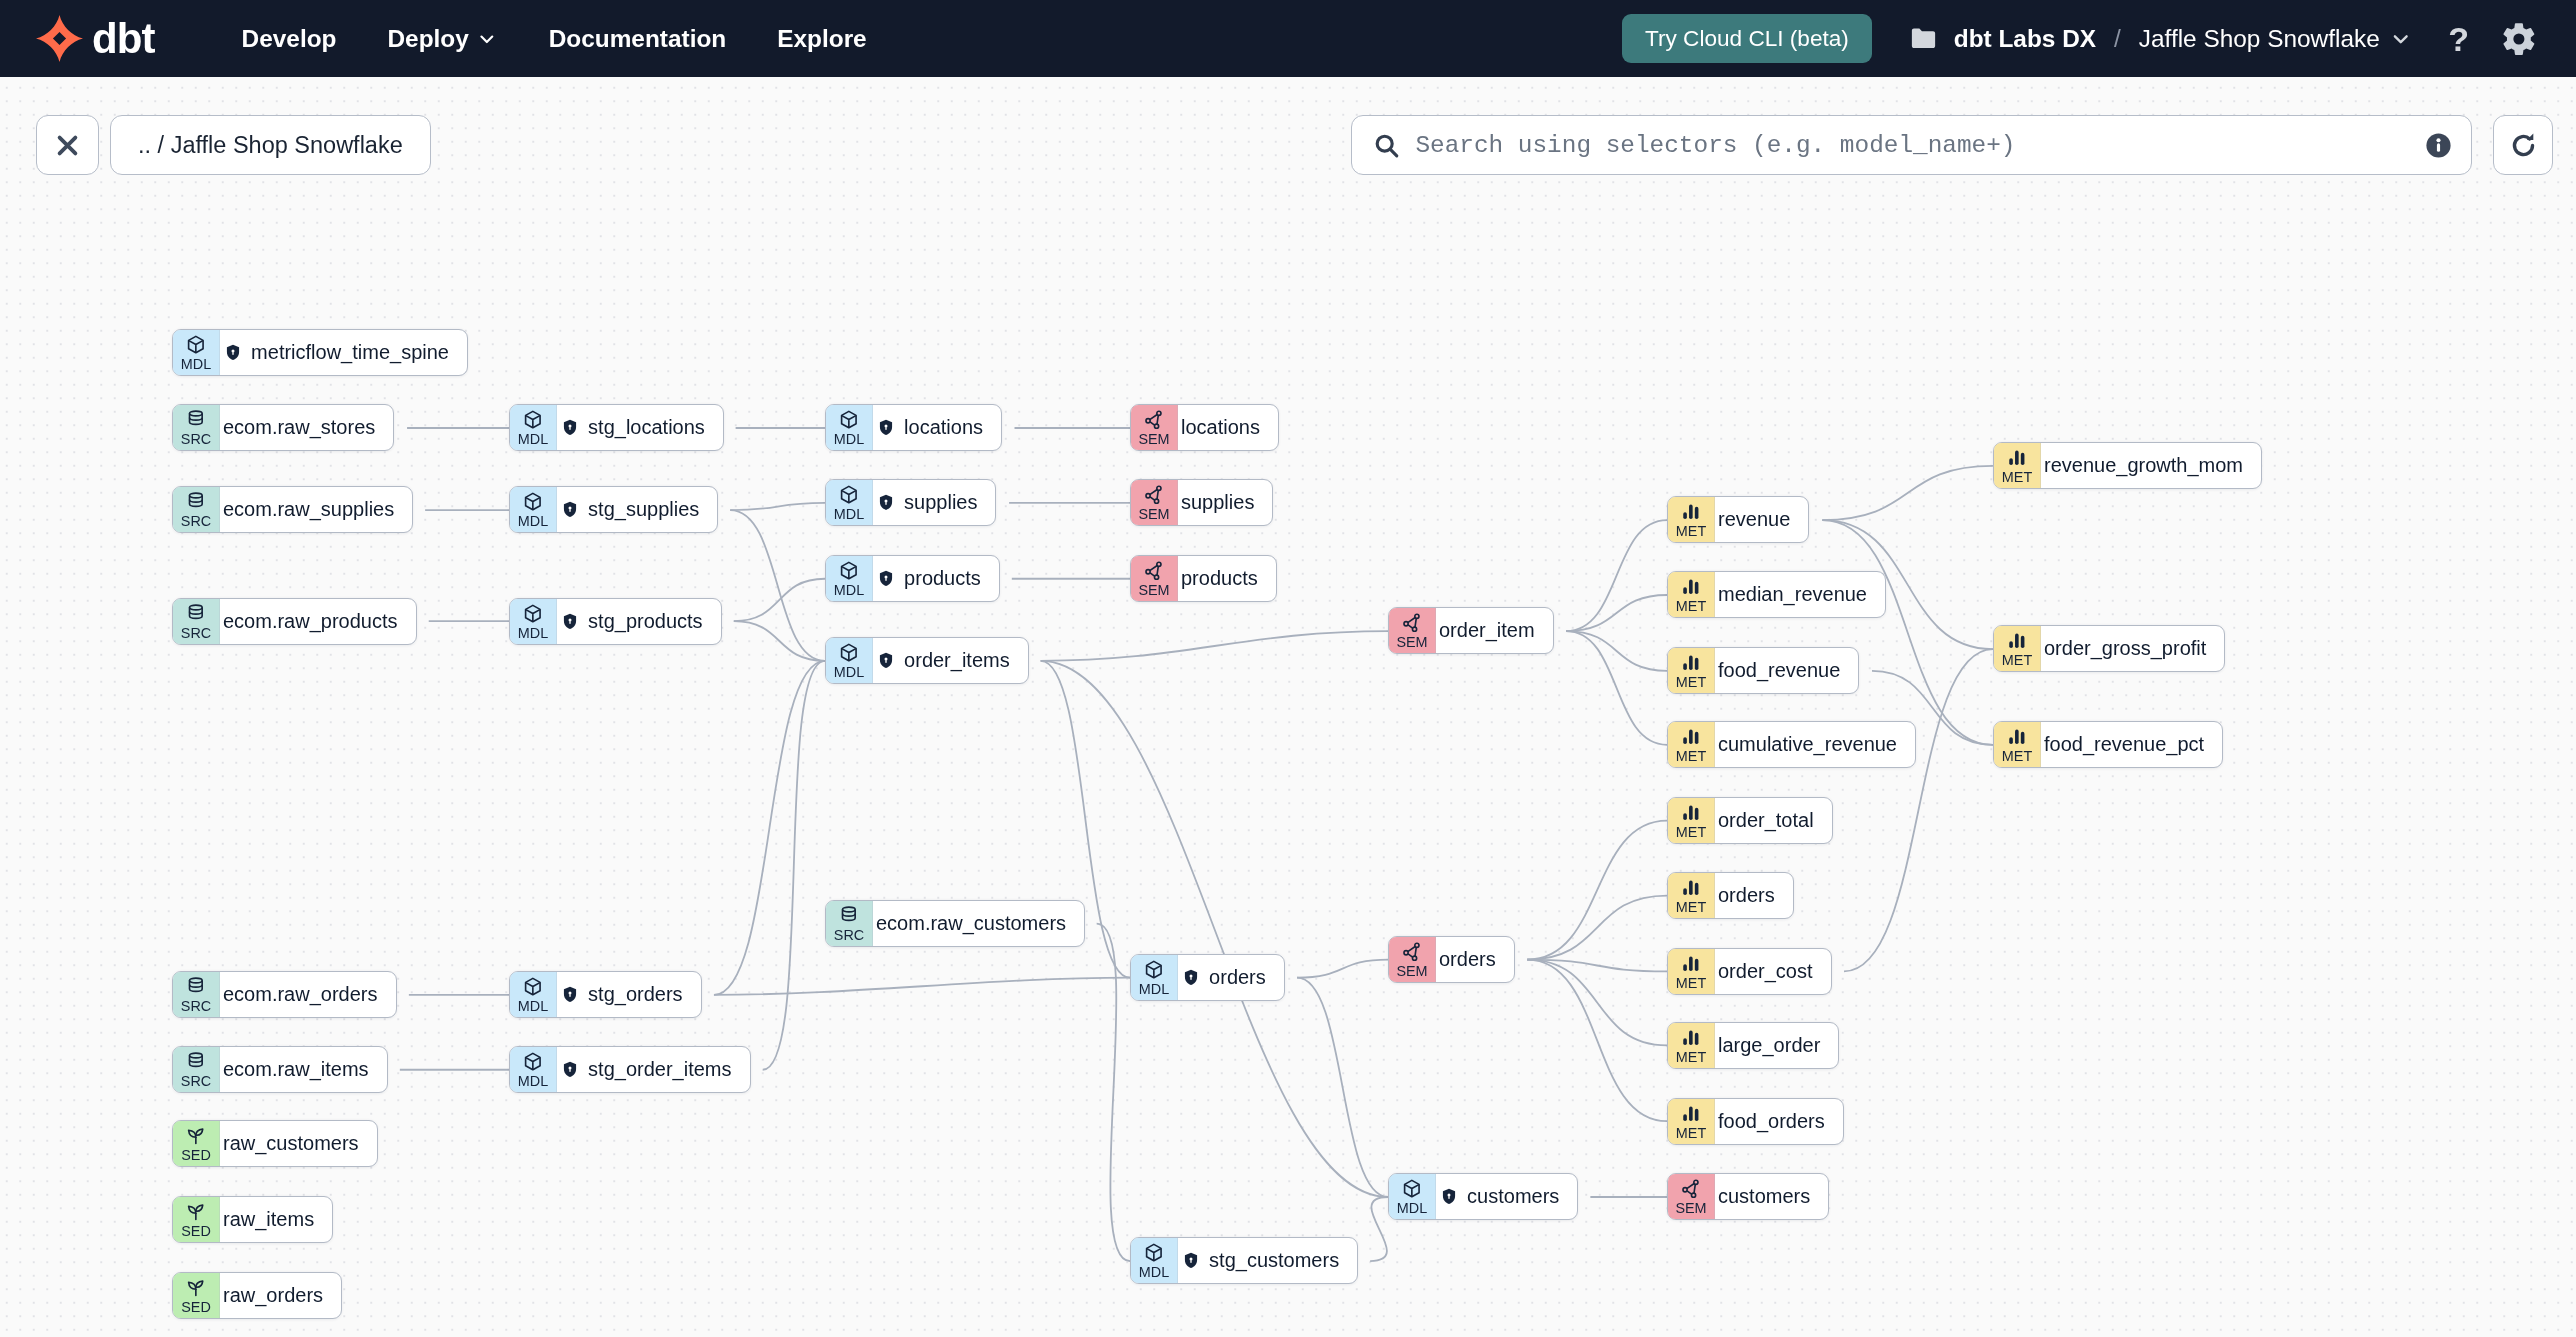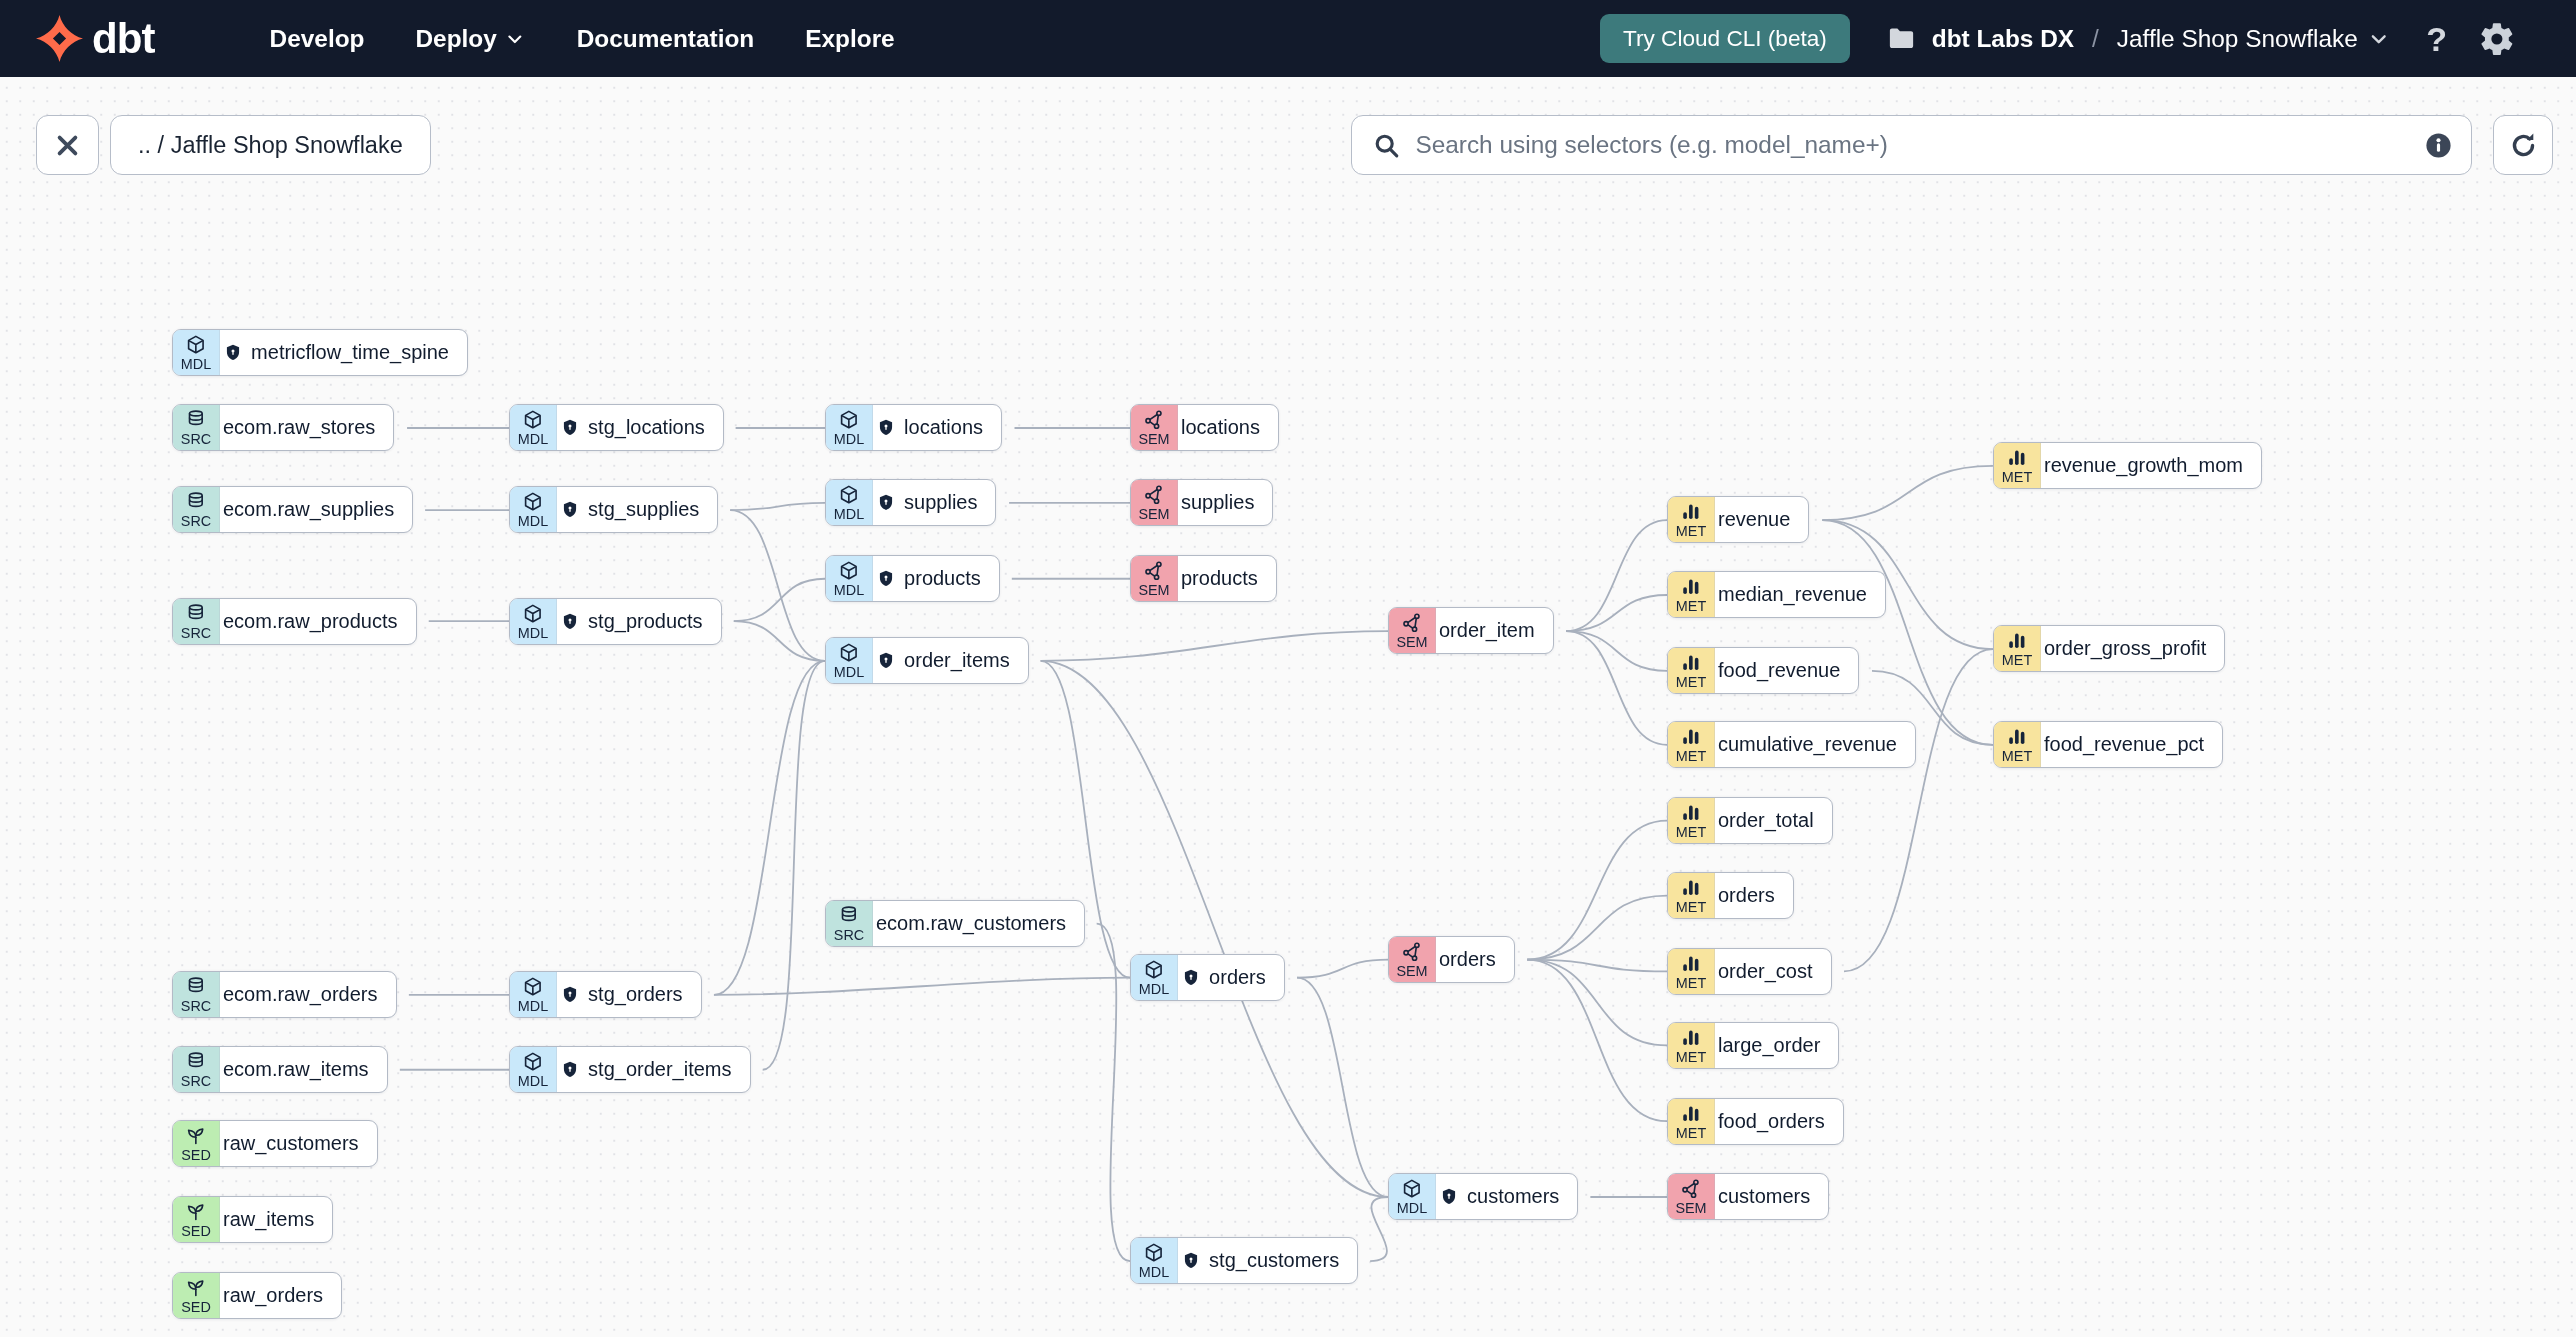--- a/index.html
+++ b/index.html
@@ -9,21 +9,21 @@
   
   .canvas { position:absolute; inset:0; background-color:#fafafa;
     background-image:radial-gradient(circle, #e1e2e6 1.4px, transparent 1.5px);
     background-size:13.5px 13.5px; }
   #edge-layer { position:absolute; left:0; top:0; z-index:1; }
   #edge-layer path { fill:none; stroke:#a8b0bd; stroke-width:2; }
 
   
   .navbar { position:absolute; left:0; top:0; width:100%; height:77px;
     background:#121a2b; display:flex; align-items:center; z-index:50;
-    padding:0 60px 0 36px;gap:28px; }
+    padding:0 38px 0 36px; }
   .brand { display:flex; align-items:center; gap:9px; }
   .brand-mark { width:47px; height:47px; }
   .brand-name { color:#fff; font-size:42px; font-weight:700; letter-spacing:-0.9px; }
   .menu { display:flex; align-items:center; gap:51px; margin-left:87px; }
   .menu-item { color:#fff; font-size:24.4px; font-weight:600; cursor:pointer;
     display:flex; align-items:center; gap:7.2px; }
   .menu-item svg { width:21.7px; height:21.7px; stroke:#fff; stroke-width:2.4;
     fill:none; stroke-linecap:round; stroke-linejoin:round; }
   .nav-right { margin-left:auto; display:flex; align-items:center; gap:36px; }
   .cta { background:#3d7a7c; color:#fff; font-size:22.6px; font-weight:500;
@@ -44,21 +44,21 @@
   .tool { position:absolute; z-index:40; background:#fff;
     border:1.8px solid #b6bdc9; border-radius:12px; display:flex; align-items:center; }
   .close-btn { left:36px; top:115px; width:63px; height:60px; justify-content:center; cursor:pointer; }
   .close-btn svg { width:27px; height:27px; stroke:#3e4a5c; stroke-width:3.4; stroke-linecap:round; }
   .crumb { left:110px; top:115px; height:60px; padding:0 27px; font-size:23.5px;
     color:#1a2433; cursor:pointer; }
   .searchbox { left:1351px; top:115px; width:1121px; height:60px; padding:0 18px 0 20px; }
   .searchbox .mag { width:29px; height:29px; stroke:#333e4f; stroke-width:2.6; fill:none;
     stroke-linecap:round; flex:0 0 auto; }
   .searchbox input { flex:1; border:none; outline:none; font-size:24.4px; color:#1a2433;
-    margin-left:14.4px; font-family:Liberation Sans, sans-serif; background:transparent; }
+    margin-left:14.4px; font-family:Liberation Mono, monospace; background:transparent; }
   .searchbox input::placeholder { color:#6a7482; }
   .searchbox .info { width:29px; height:29px; flex:0 0 auto; cursor:pointer; }
   .refresh-btn { left:2493px; top:115px; width:60px; height:60px; justify-content:center; cursor:pointer; }
   .refresh-btn svg { width:31px; height:31px; }
 
   
   .node { position:absolute; z-index:10; display:inline-flex; align-items:stretch;
     background:#fff; border:1.8px solid #b3bac6; border-radius:9px; height:47px;
     box-shadow:0 0.9px 2.7px rgba(20,30,50,.07); cursor:pointer; }
   .badge { width:47px; border-radius:7.2px 0 0 7.2px; display:flex; flex-direction:column;

